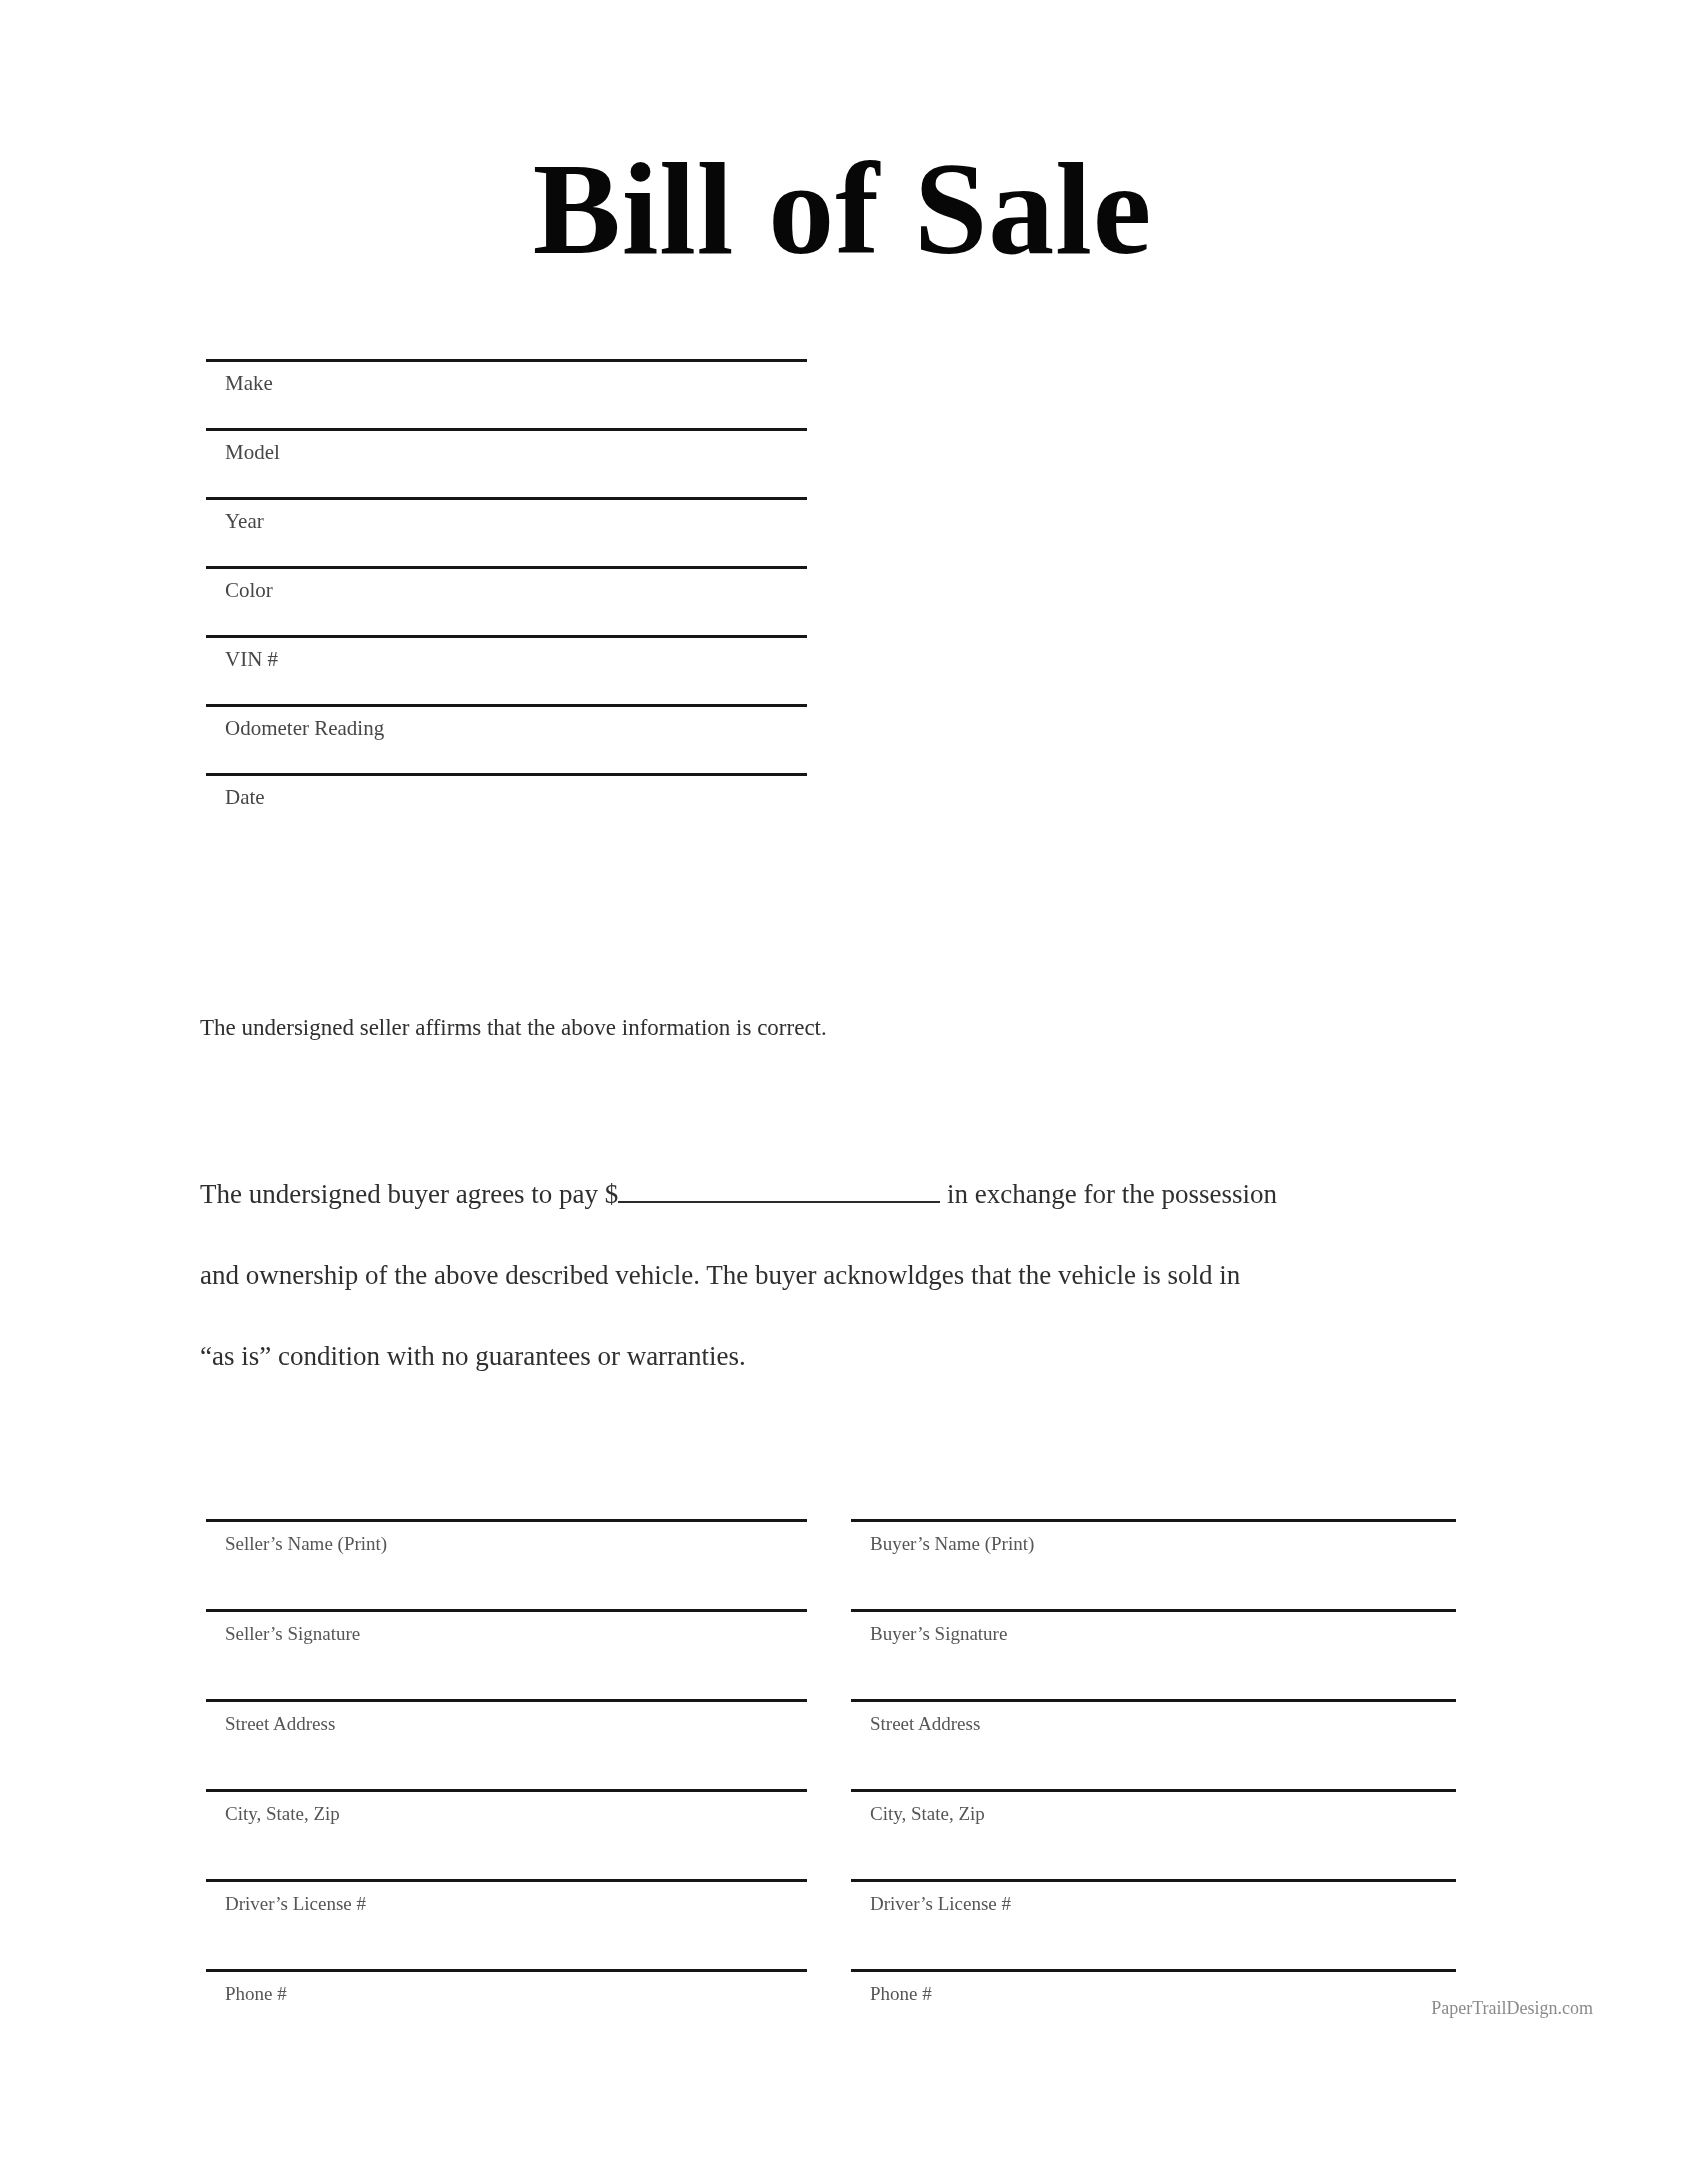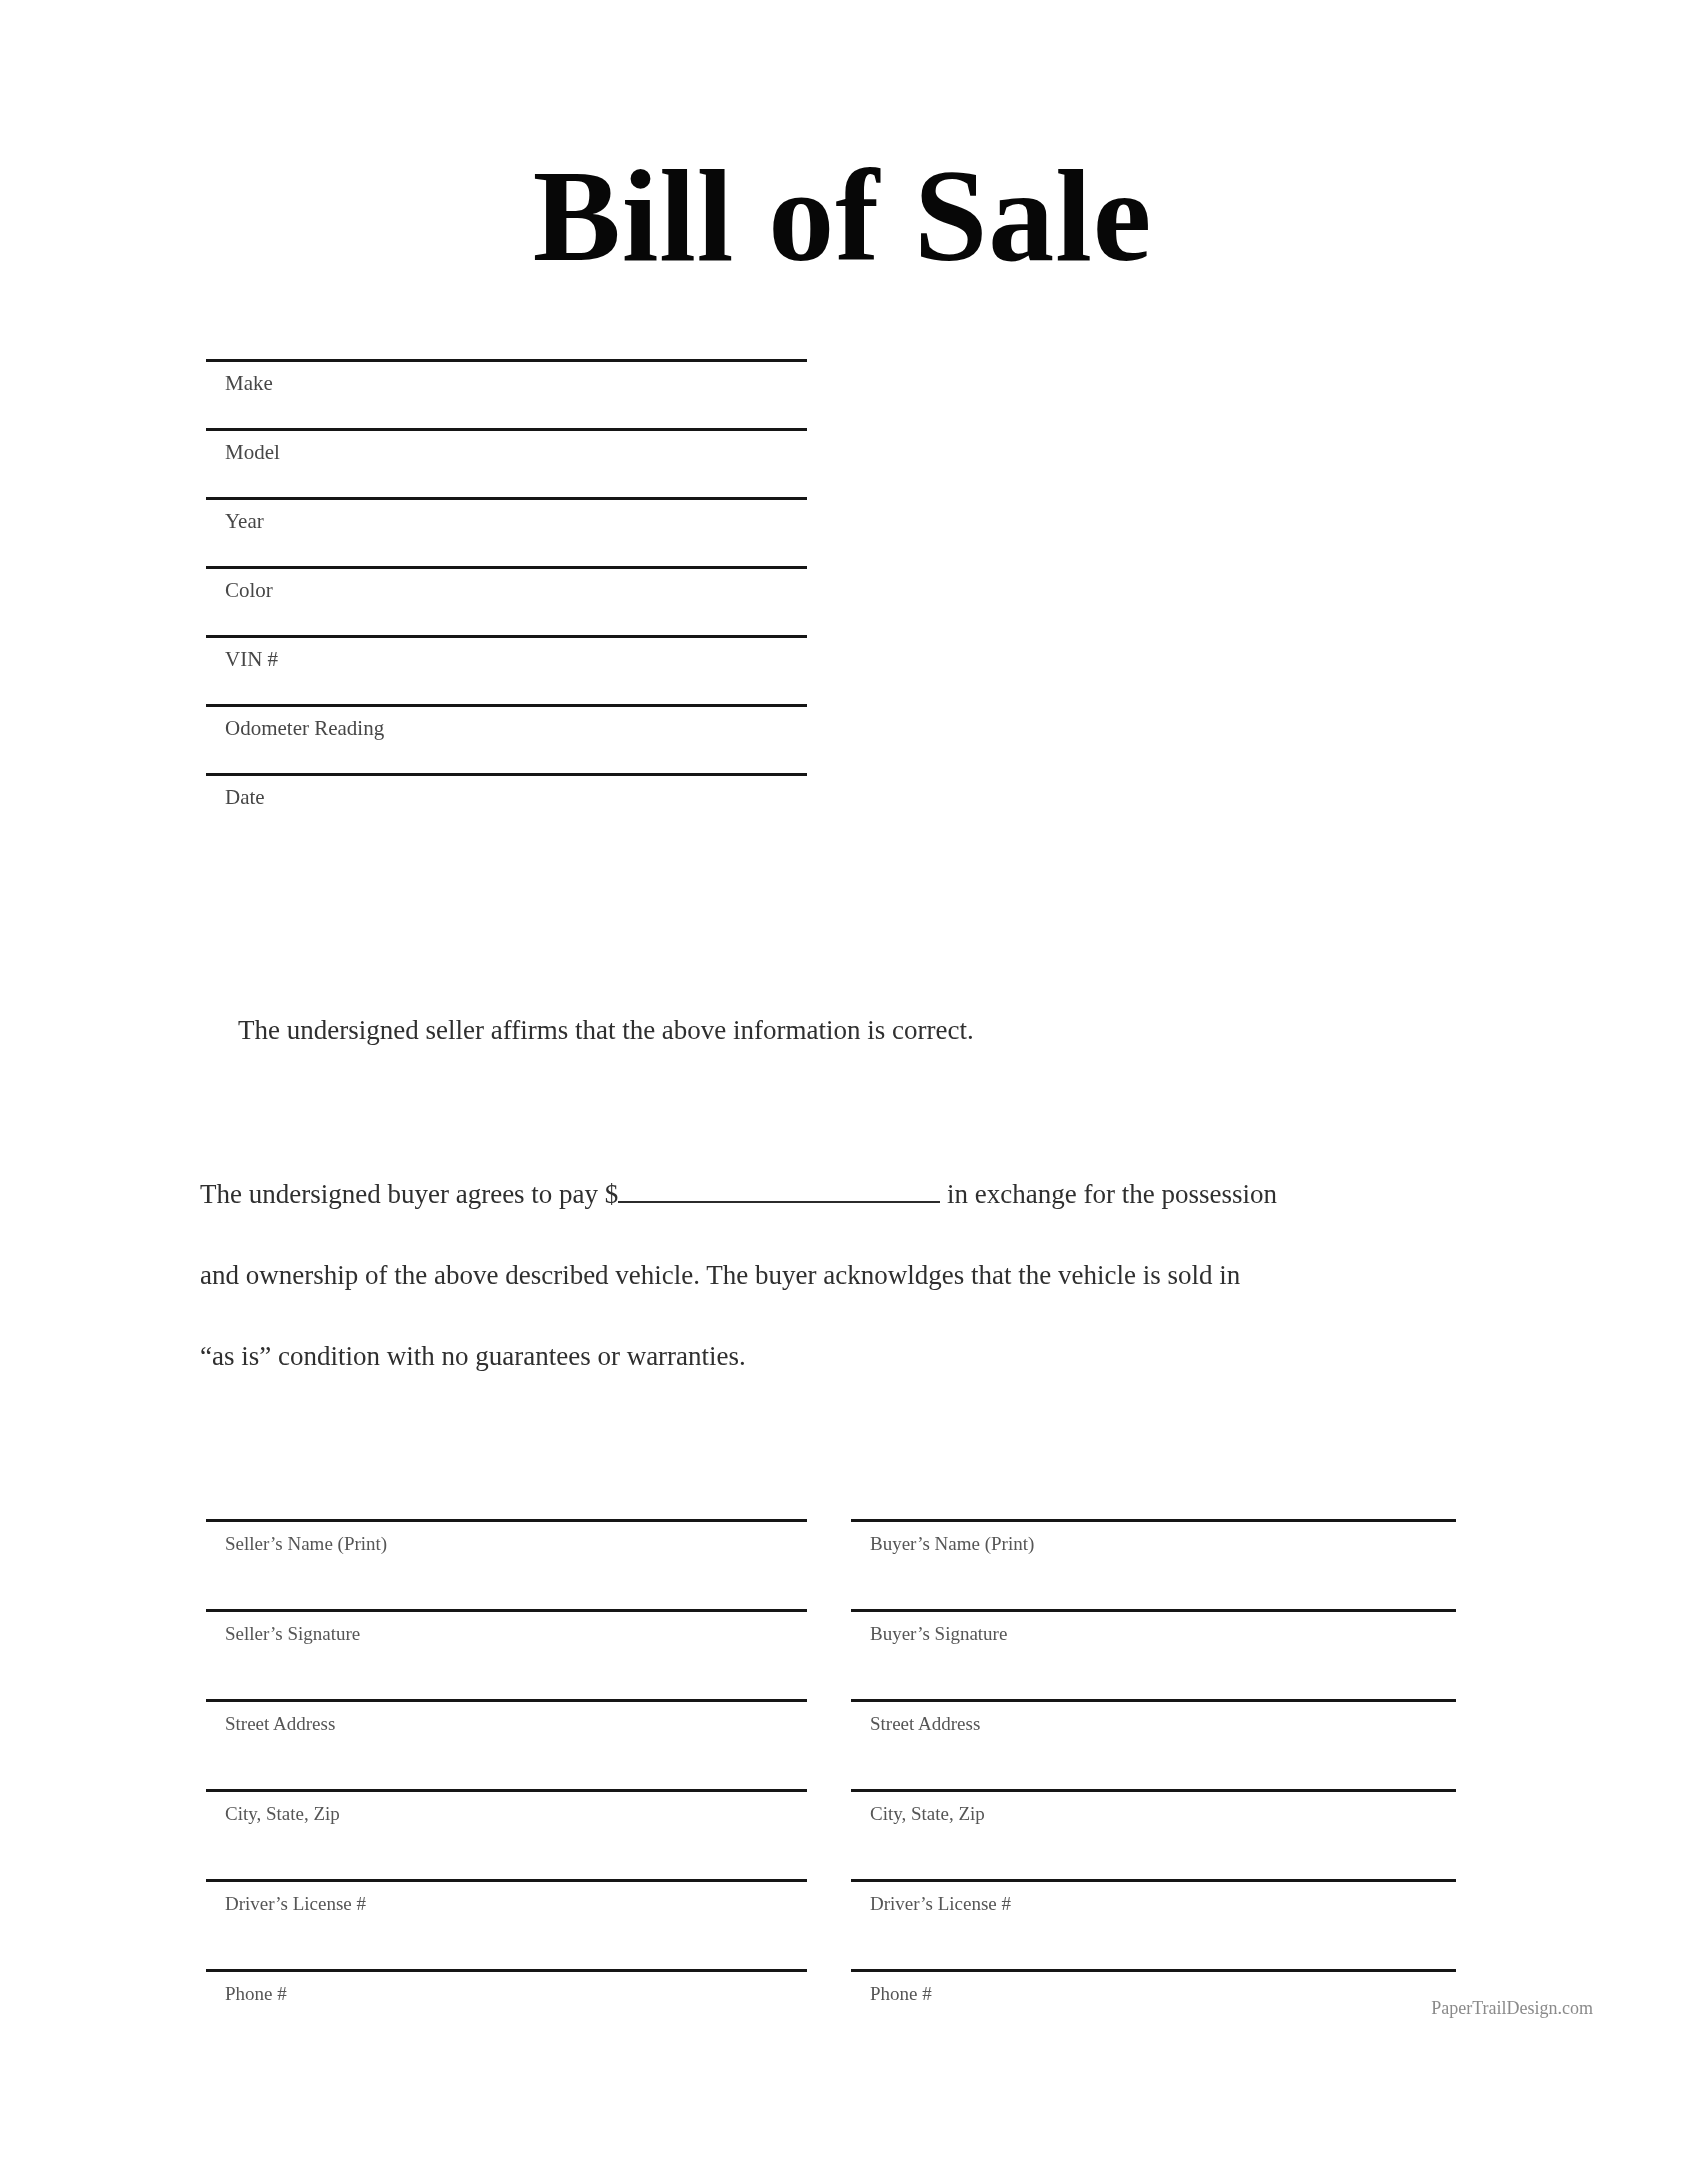--- a/index.html
+++ b/index.html
@@ -12,21 +12,21 @@
     color: #2f2f2f;
     overflow: hidden;
   }
   .page {
     position: absolute;
     inset: 0;
     background: #ffffff;
   }
   .doc-title {
     position: absolute;
-    top: 143px;
+    top: 136px;
     left: 0;
     width: 100%;
     text-align: center;
     font-size: 132px;
     line-height: 1.1;
     color: #070707;
     letter-spacing: 0.9px;
   }
   
   .vehicle-fields {
@@ -44,23 +44,22 @@
     padding: 8.5px 0 0 19px;
     font-size: 21px;
     color: #474747;
   }
   
   .affirm {
     position: absolute;
     top: 1015px;
     left: 200px;
     width: 1278px;
-    font-size: 27px;
+    font-size: 23px;
     color: #2f2f2f;
-    margin-left: 38px;
   }
   .buyer-para {
     position: absolute;
     top: 1154px;
     left: 200px;
     width: 1329px;
     font-size: 27px;
     line-height: 81px;
     color: #2f2f2f;
   }

